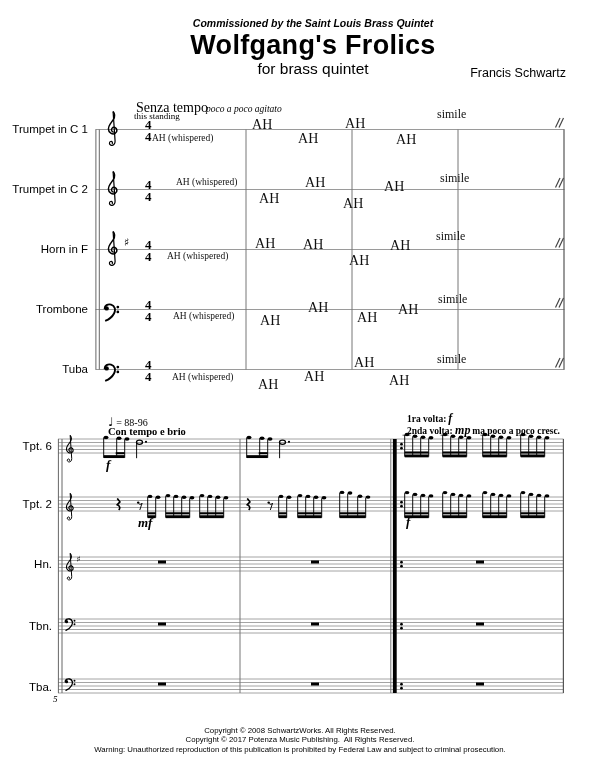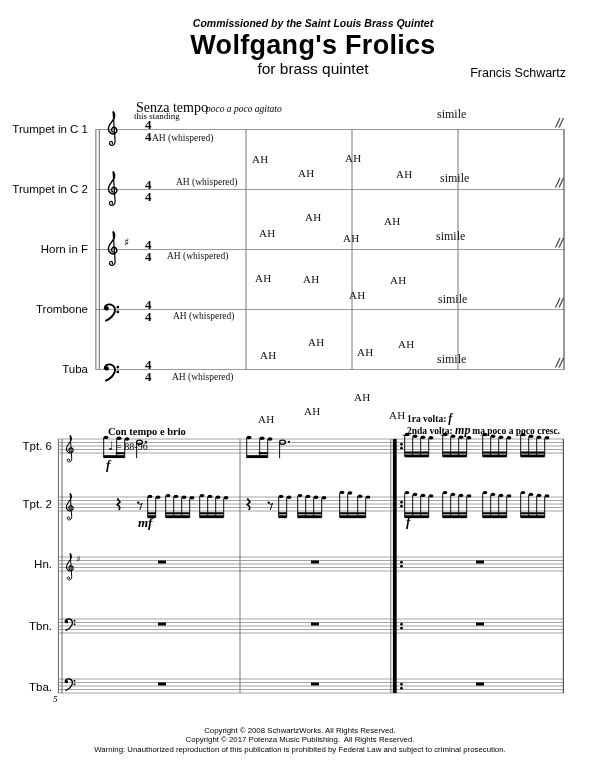--- a/index.html
+++ b/index.html
@@ -9,34 +9,34 @@
   .headwrap{position:absolute;left:13px;top:0;width:600px;text-align:center;}
   .commission{margin-top:17px;font-size:10.5px;font-weight:bold;font-style:italic;}
   .title{margin:1px 0 0 0;font-size:27px;font-weight:bold;letter-spacing:0.3px;}
   .subtitle{margin-top:-1px;font-size:15.5px;}
   .composer{position:absolute;right:34px;top:66px;font-size:12.5px;}
   
   .ser{font-family:"Liberation Serif",serif;}
   .senza{position:absolute;left:136px;top:100px;font-weight:normal;font-size:14px;}
   .beginstanding{position:absolute;left:134px;top:111px;font-size:9px;}
   .agitato{position:absolute;left:206px;top:104px;font-size:9.5px;font-style:italic;}
-  .metronome{position:absolute;left:108px;top:415px;font-size:10px;margin-top:24px;}
+  .metronome{position:absolute;left:108px;top:415px;font-size:10px;}
   .metronome .nq{font-family:"DejaVu Sans",sans-serif;font-size:12px;}
   .contempo{position:absolute;left:108px;top:426px;font-weight:bold;font-size:10.5px;}
   .volta1{position:absolute;left:407px;top:411px;font-weight:bold;font-size:9.5px;}
   .volta2{position:absolute;left:407px;top:423px;font-weight:bold;font-size:9.5px;}
   .dynglyph{font-style:italic;font-weight:bold;font-size:12px;}
   .measurenum{position:absolute;left:53px;top:694px;font-style:italic;font-size:9px;}
   
   .layer{position:absolute;left:0;top:0;width:600px;height:776px;pointer-events:none;}
   .inst-label{position:absolute;font-size:11.5px;white-space:nowrap;}
   .inst-label.s1{left:0;width:88px;text-align:right;}
   .inst-label.s2{left:0;width:52px;text-align:right;}
   .mark{position:absolute;font-family:"Liberation Serif",serif;color:#111;white-space:nowrap;}
-  .mark.ah{font-size:11px;letter-spacing:0.2px;margin-top:36px;}
+  .mark.ah{font-size:14px;letter-spacing:0.2px;}
   .mark.whisper{font-size:9.5px;}
   .mark.simile{font-size:12px;}
   .dyn{position:absolute;font-family:"Liberation Serif",serif;font-weight:bold;font-style:italic;font-size:13px;}
   
   .footer{position:absolute;left:0;top:726px;width:600px;text-align:center;font-size:7.8px;line-height:9.4px;}
   .footer div{white-space:pre;}
   
   svg.engraving{position:absolute;left:0;top:0;}
   .staffline{stroke:#9a9a9a;stroke-width:1;}
   .staffline2{stroke:#9a9a9a;stroke-width:0.9;}

